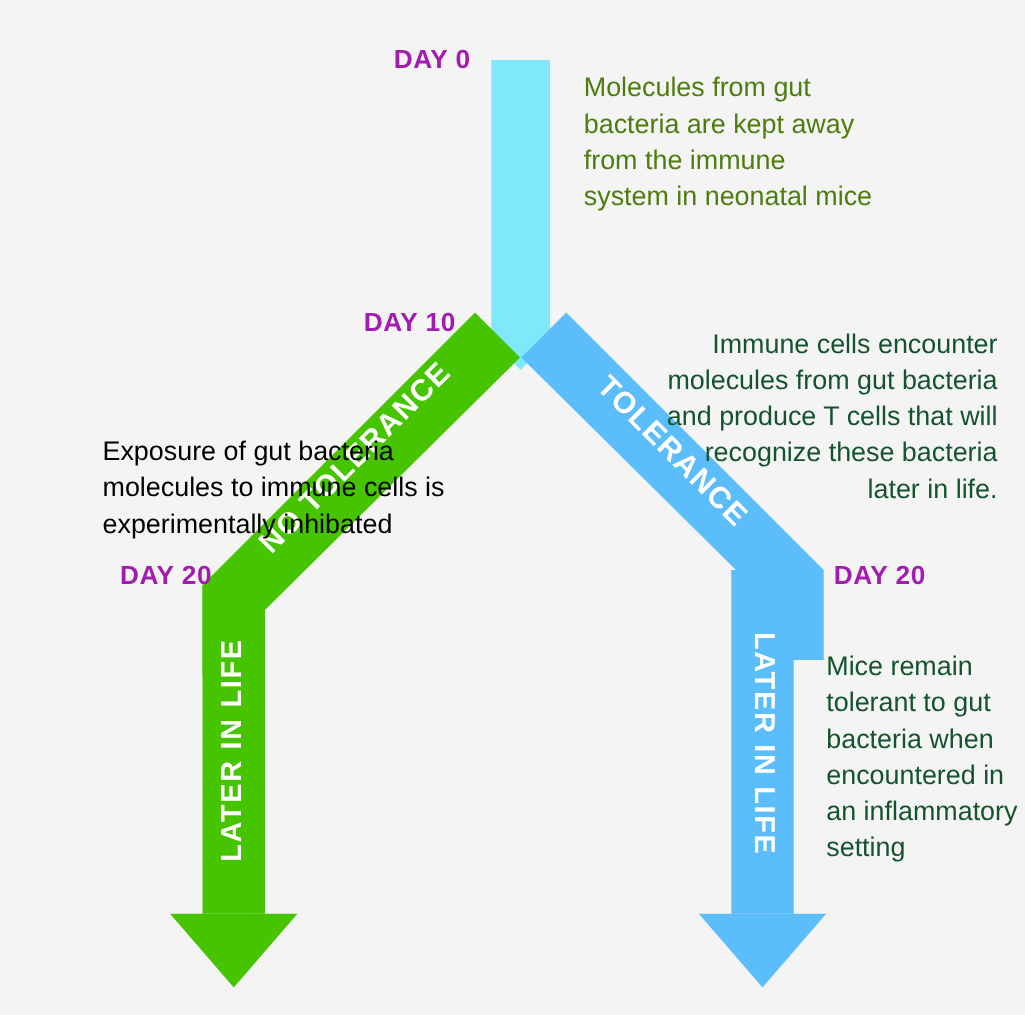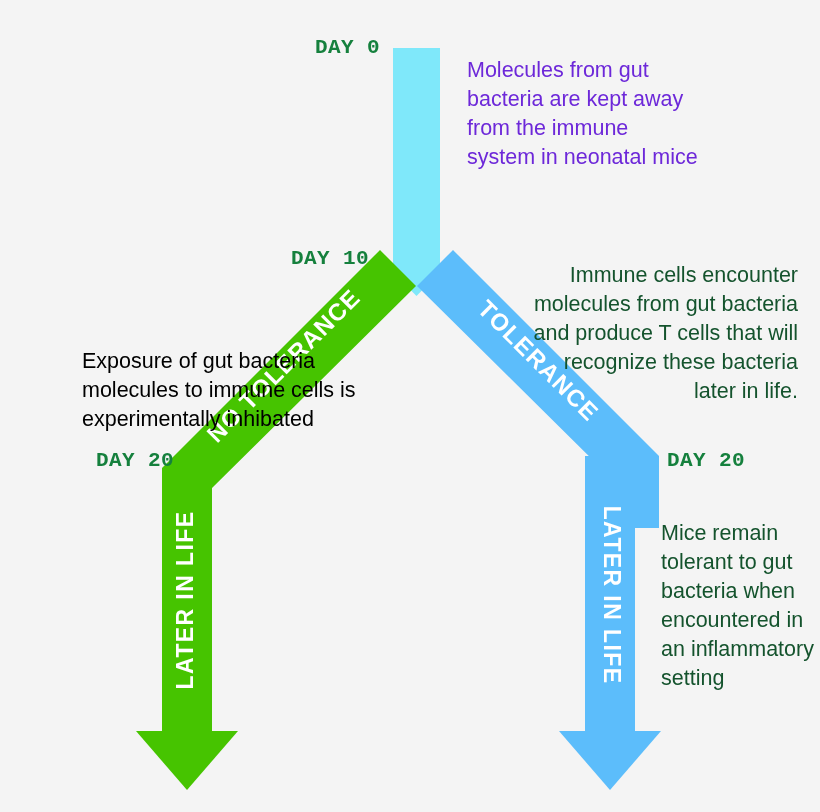--- a/index.html
+++ b/index.html
@@ -17,35 +17,35 @@
   }
   #diagram-svg {
     position: absolute;
     left: 0;
     top: 0;
     width: 820px;
     height: 812px;
   }
   .day-label {
     position: absolute;
-    font-family: Liberation Mono, monospace;
+    font-family: Liberation Sans, sans-serif;
     font-weight: bold;
     font-size: 21px;
     letter-spacing: 0.4px;
-    color: #15803d;
+    color: #a21caf;
     white-space: nowrap;
   }
   .body-text {
     position: absolute;
     font-family: "Liberation Sans", sans-serif;
     font-size: 21.5px;
     line-height: 29px;
     white-space: pre-line;
   }
-  .txt-dark { color: #6d28d9; }
+  .txt-dark { color: #4d7c0f; }
   .txt-green { color: #000000; margin-top: 40px; }
   .txt-blue  { color: #14532d; }
   .align-left { text-align: left; }
   .align-right { text-align: right; }
 
   .ribbon-text {
     font-family: "Liberation Sans", sans-serif;
     font-weight: bold;
     fill: #ffffff;
     font-size: 24px;

